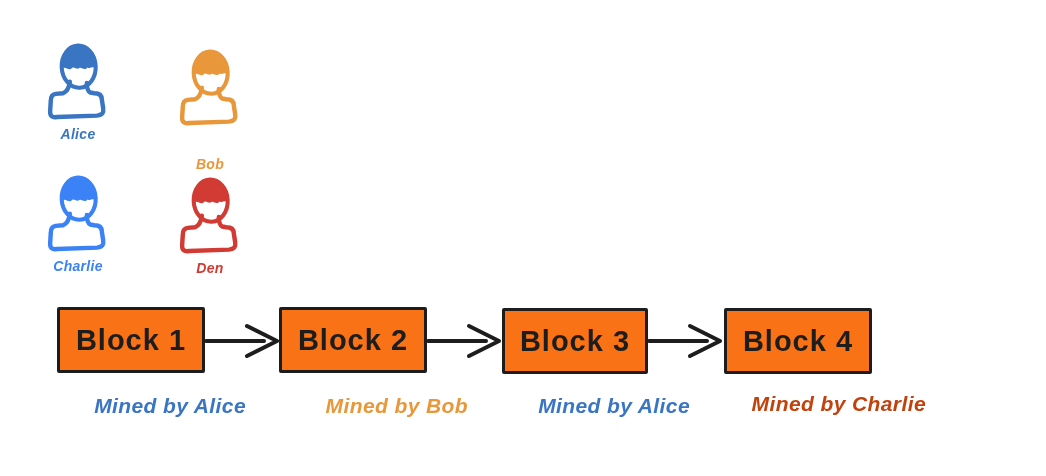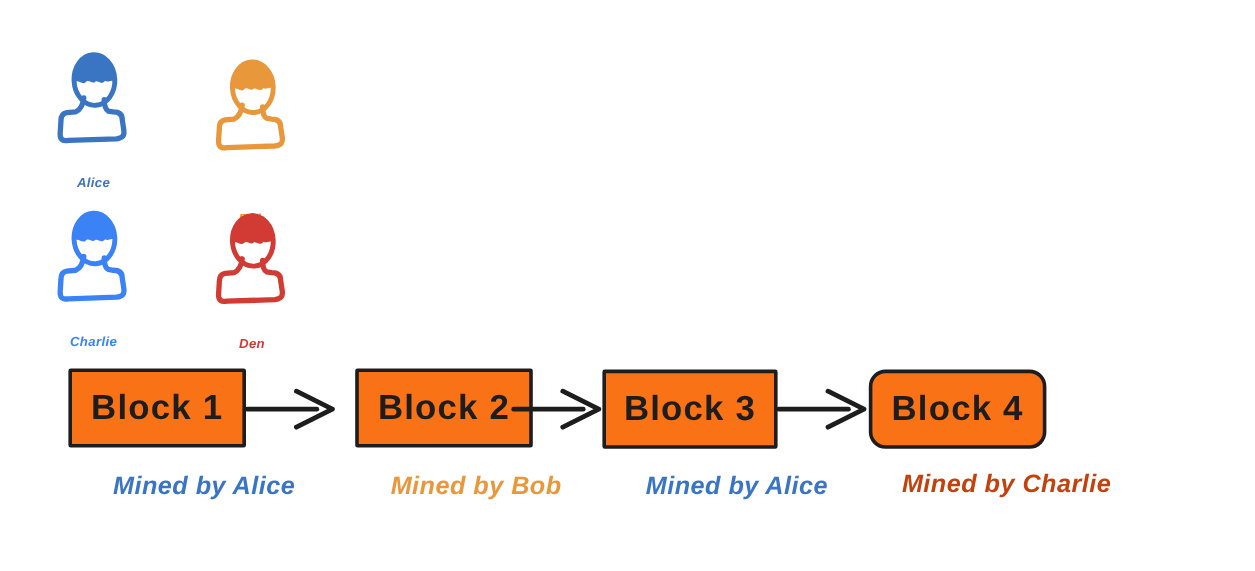--- a/index.html
+++ b/index.html
@@ -16,22 +16,22 @@
   }
 
   
   .person {
     position: absolute;
     width: 74px;
     display: flex; flex-direction: column; align-items: center;
   }
   .person svg { display: block; }
   .person-label {
-    margin-top: 21px;
-    font-size: 11px;
+    margin-top: 0;
+    font-size: 14px;
     font-weight: 700;
     letter-spacing: 0.3px;
     font-style: italic;
   }
   #person-alice   { left: 41px;  top: 38px;  }
   #person-bob     { left: 173px; top: 44px;  }
   #person-charlie { left: 41px;  top: 170px; }
   #person-den     { left: 173px; top: 172px; }
 
   
@@ -41,23 +41,23 @@
     border: 3.5px solid #1d1d1d;
     border-radius: 2px;
     background: #f97316;
     display: flex; align-items: center; justify-content: center;
     font-size: 29px;
     font-weight: 600;
     letter-spacing: 1px;
     color: #1d1d1d;
   }
   #block-1 { left: 57px;  top: 307px; width: 148px; }
-  #block-2 { left: 296px; top: 307px; width: 148px; }
+  #block-2 { left: 279px; top: 307px; width: 148px; }
   #block-3 { left: 502px; top: 308px; width: 146px; }
-  #block-4 { left: 724px; top: 308px; width: 148px; border-radius: 14px; }
+  #block-4 { left: 724px; top: 308px; width: 148px; }
 
   .arrow { position: absolute; top: 322px; width: 77px; height: 38px; }
   #arrow-1 { left: 204px; }
   #arrow-2 { left: 426px; }
   #arrow-3 { left: 647px; }
   .arrow path { stroke: #1d1d1d; stroke-width: 4; fill: none;
                 stroke-linecap: round; stroke-linejoin: round; }
 
   .miner-label {
     position: absolute;

